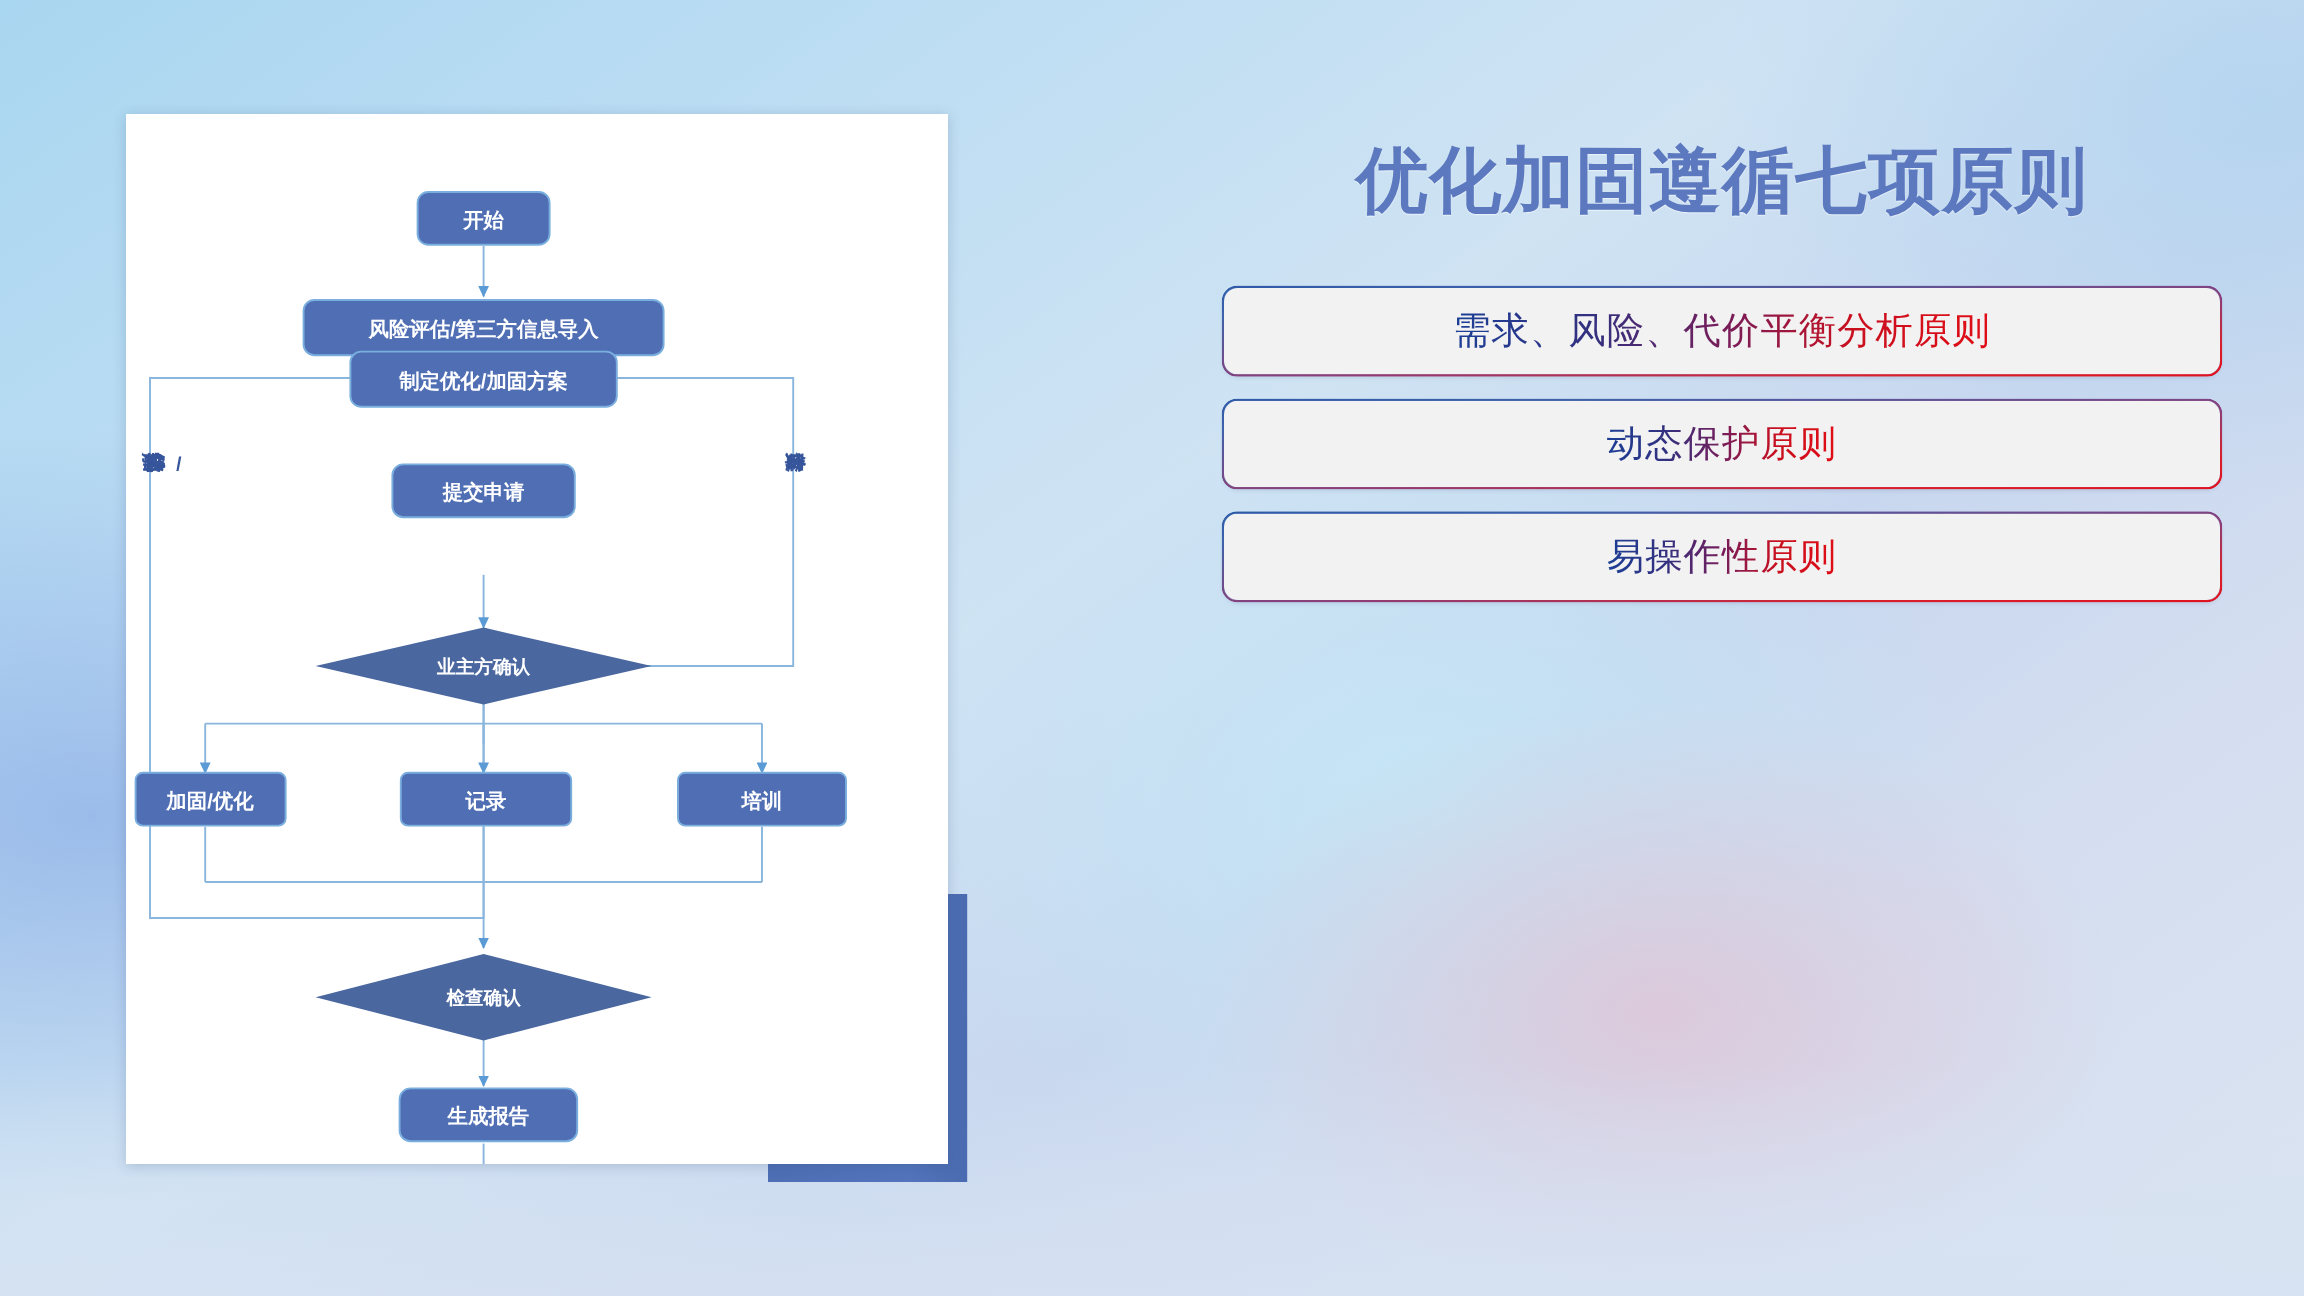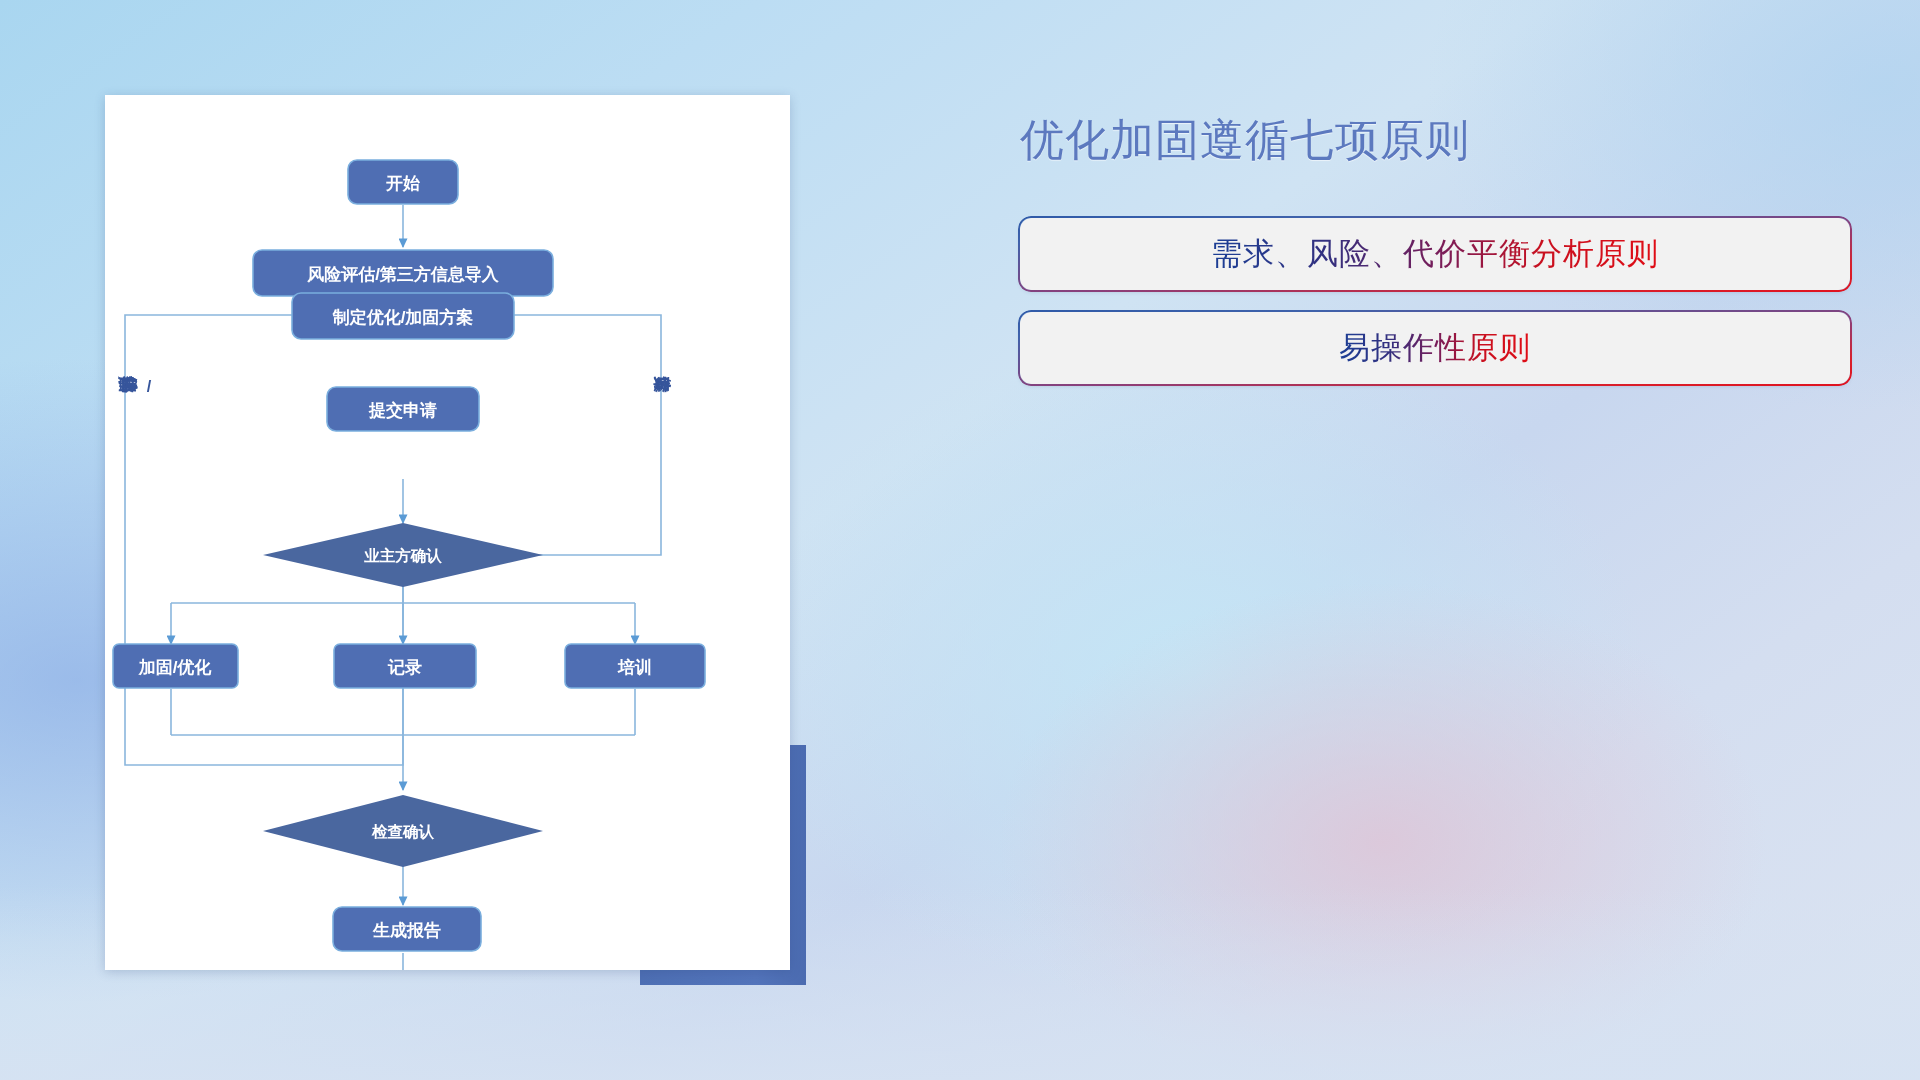--- a/index.html
+++ b/index.html
@@ -36,21 +36,21 @@
   .node-label{font-size:17px;font-weight:bold;fill:#ffffff;
     font-family:"Liberation Sans","DejaVu Sans",sans-serif;}
   .node-label-sm{font-size:15.5px;font-weight:bold;fill:#ffffff;
     font-family:"Liberation Sans","DejaVu Sans",sans-serif;}
   .edge-label{font-size:16px;font-weight:bold;fill:#36559b;
     font-family:"Liberation Sans","DejaVu Sans",sans-serif;}
 
   
   #right-panel{position:absolute;left:1020px;top:95px;width:830px;height:900px;z-index:3;}
   #panel-title{
-    font-size:44px;font-weight:normal;letter-spacing:1px;
+    text-align:center;font-size:60px;font-weight:bold;letter-spacing:1px;
     color:#5c79bf;margin:16px 0 0 0;
     text-shadow:0 1px 1px rgba(255,255,255,.6);
   }
   #principle-list{margin-top:48px;display:flex;flex-direction:column;gap:22px;}
   .principle{
     position:relative;height:72px;border-radius:12px;
     background:#f2f2f2;
     display:flex;align-items:center;justify-content:center;
     box-shadow:0 2px 4px rgba(60,80,130,.18);
   }
@@ -183,16 +183,19 @@
   </svg>
 </div>
 
 <div id="right-panel">
   <h1 id="panel-title">优化加固遵循七项原则</h1>
   <div id="principle-list">
     <div class="principle">
       <span class="principle-text">需求、风险、代价平衡分析原则</span>
     </div>
     <div class="principle">
+      <span class="principle-text">动态保护原则</span>
+    </div>
+    <div class="principle">
       <span class="principle-text">易操作性原则</span>
     </div>
   </div>
 </div>
 
 </body></html>

